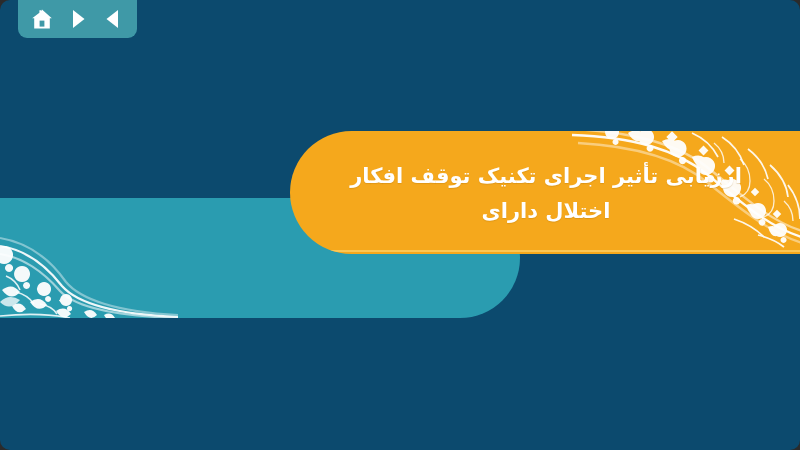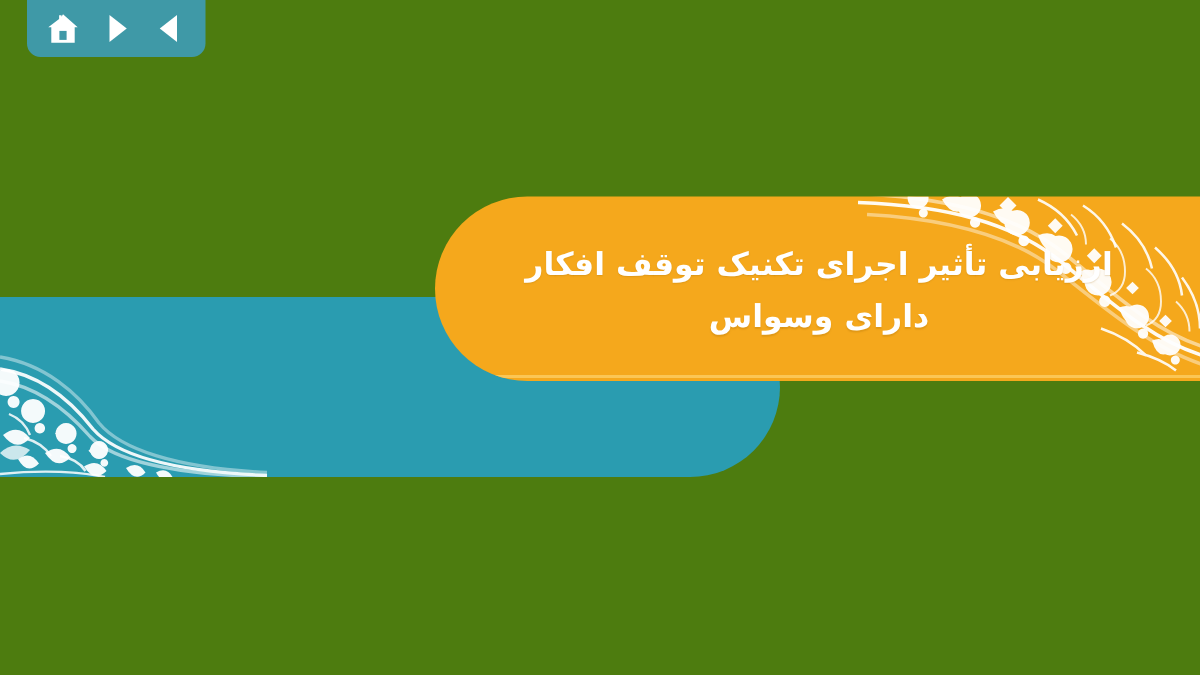--- a/index.html
+++ b/index.html
@@ -7,21 +7,22 @@
     margin: 0;
     padding: 0;
     background: #2b2b2b;
   }
   #slide {
     position: relative;
     width: 800px;
     height: 450px;
     overflow: hidden;
     font-family: "DejaVu Sans", "Liberation Sans", sans-serif;
-    background: #4d7c0f;
+    background: #0c4a6e;
+    border-radius: 10px;
   }
 
   
   #navbar {
     position: absolute;
     left: 18px;
     top: 0;
     width: 119px;
     height: 38px;
     background: #3f99a7;
@@ -237,18 +238,18 @@
         <path d="M192 48 q10 8 10 22 q0 12 -10 16"></path>
         <path d="M212 70 q9 8 9 20"></path>
         <path d="M142 12 q10 8 10 20"></path>
       </g>
     </svg>
 
     <div id="orange-bottom-rule"></div>
 
     <div id="title-block">
       <div class="title-line">ارزیابی تأثیر اجرای تکنیک توقف افکار</div>
-      <div class="title-line">دارای وسواس</div>
+      <div class="title-line">اختلال دارای</div>
     </div>
 
   </div>
 
 </div>
 
 </body></html>

